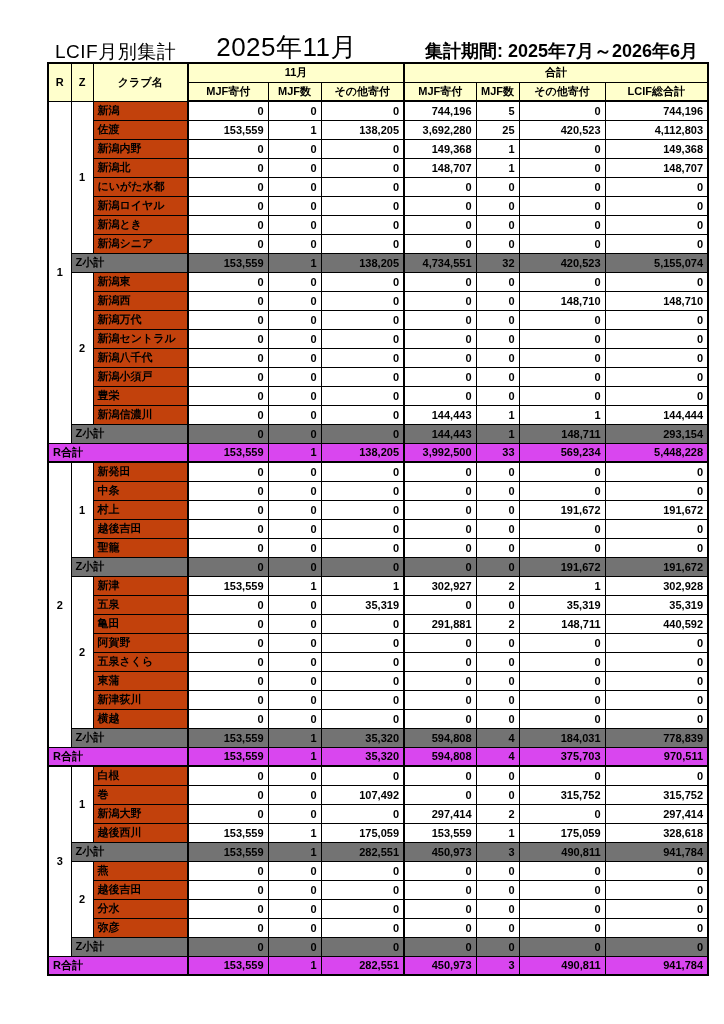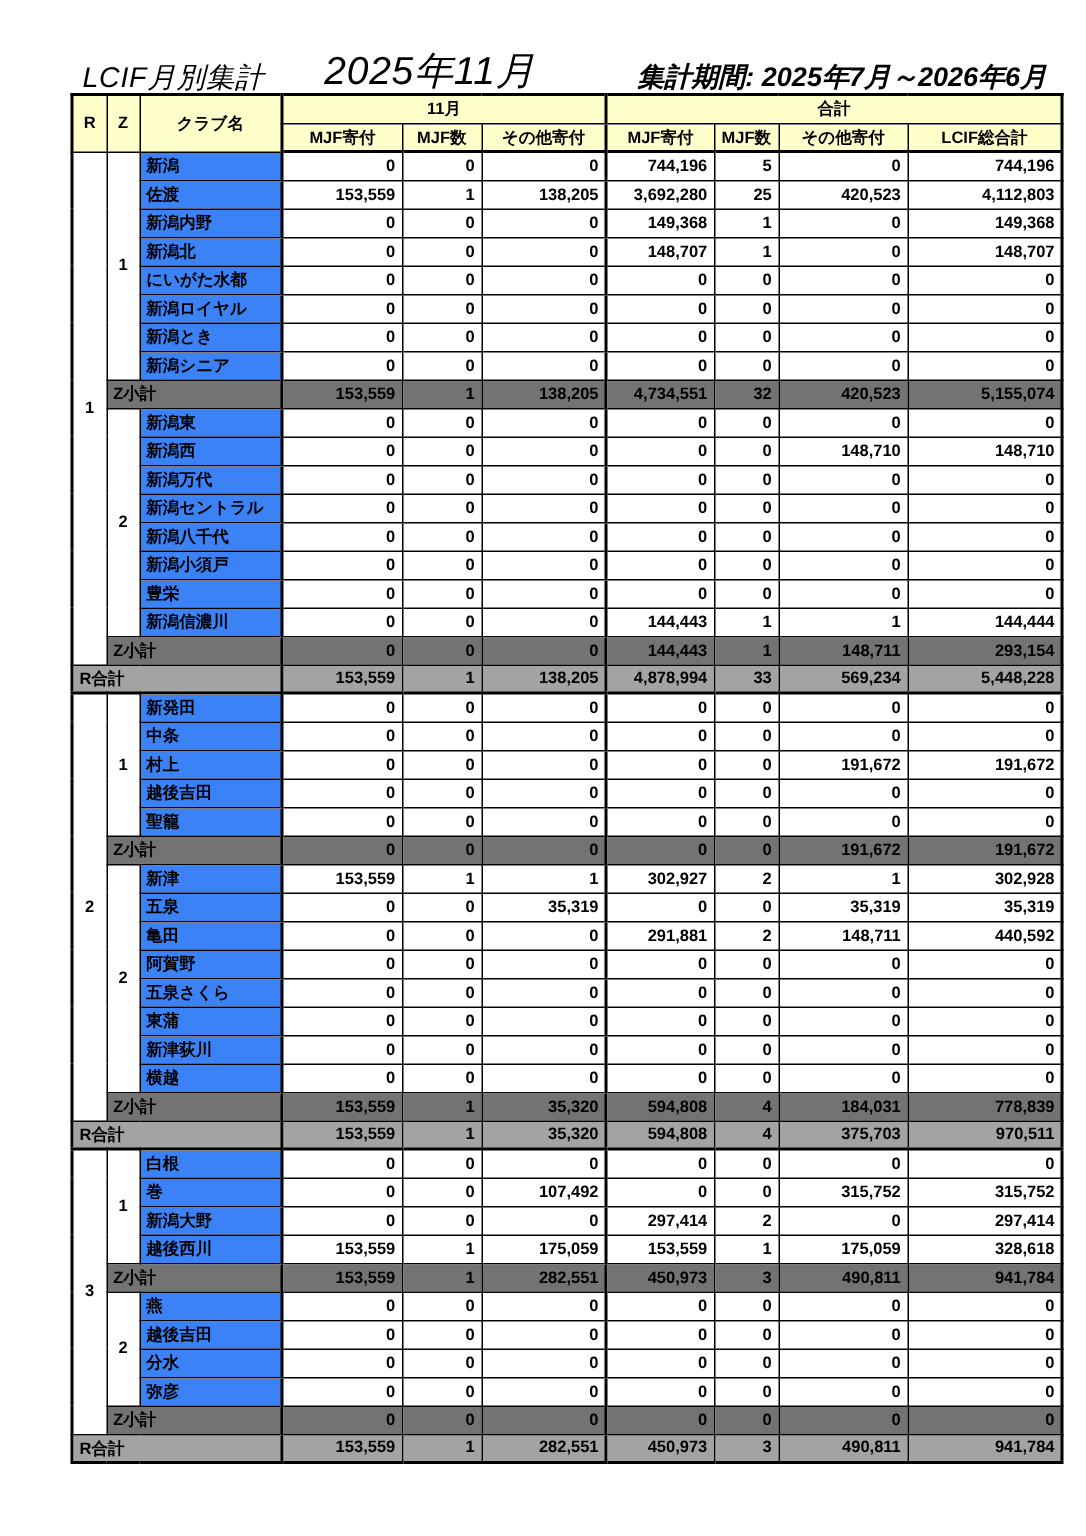--- a/index.html
+++ b/index.html
@@ -7,21 +7,21 @@
     position:relative;
     width:724px;height:1024px;
     background:#ffffff;
     font-family:"Liberation Sans","DejaVu Sans",sans-serif;
     color:#000;
     overflow:hidden;
   }
   .header-bar{
     position:absolute;
     left:55px;right:26px;top:30px;
-    display:flex;align-items:flex-end;font-style:italic;
+    display:flex;align-items:flex-end;
   }
   .doc-title{font-size:19px;font-weight:500;letter-spacing:0.5px;}
   .doc-subtitle{font-size:26px;font-weight:500;margin-left:40px;letter-spacing:0.5px;}
   .doc-period{margin-left:auto;font-size:18px;font-weight:bold;padding-bottom:2px;}
 
   table.report{
     position:absolute;left:47px;top:62px;
     border-collapse:collapse;
     table-layout:fixed;
     width:660px;
@@ -38,24 +38,24 @@
     white-space:nowrap;
   }
   thead th{
     background:#ffffcc;
     text-align:center;
     height:17px;
     padding:0 2px;
   }
   thead tr.sub-head th{border-bottom:2px solid #000;}
   td.rz{ text-align:center; vertical-align:middle; background:#ffffff;}
-  td.club{ text-align:left; background:#3b82f6;}
+  td.club{ text-align:left; background:#c2410c;}
   td.num{ text-align:right; background:#ffffff;}
   tr.zsub td{ background:#737373; }
-  tr.rtot td{ background:#a3a3a3; border-bottom:2px solid #000;margin-left:41px;}
+  tr.rtot td{ background:#d946ef; border-bottom:2px solid #000;margin-left:41px;}
   tr.zsub td.label, tr.rtot td.label{ text-align:left; }
   .thick-right{ border-right:2px solid #000 !important; }
   .thick-left{ border-left:2px solid #000 !important; }
 </style>
 </head>
 <body>
 
 <div class="page">
 
   <div class="header-bar">
@@ -277,21 +277,21 @@
           <td class="num thick-left">144,443</td>
           <td class="num">1</td>
           <td class="num">148,711</td>
           <td class="num">293,154</td>
         </tr>
         <tr class="rtot">
           <td class="label thick-right" colspan="3">R合計</td>
           <td class="num">153,559</td>
           <td class="num">1</td>
           <td class="num">138,205</td>
-          <td class="num thick-left">4,878,994</td>
+          <td class="num thick-left">3,992,500</td>
           <td class="num">33</td>
           <td class="num">569,234</td>
           <td class="num">5,448,228</td>
         </tr>
         <tr>
           <td class="rz" rowspan="15">2</td>
           <td class="rz" rowspan="5">1</td>
           <td class="club thick-right">新発田</td>
           <td class="num">0</td>
           <td class="num">0</td>

